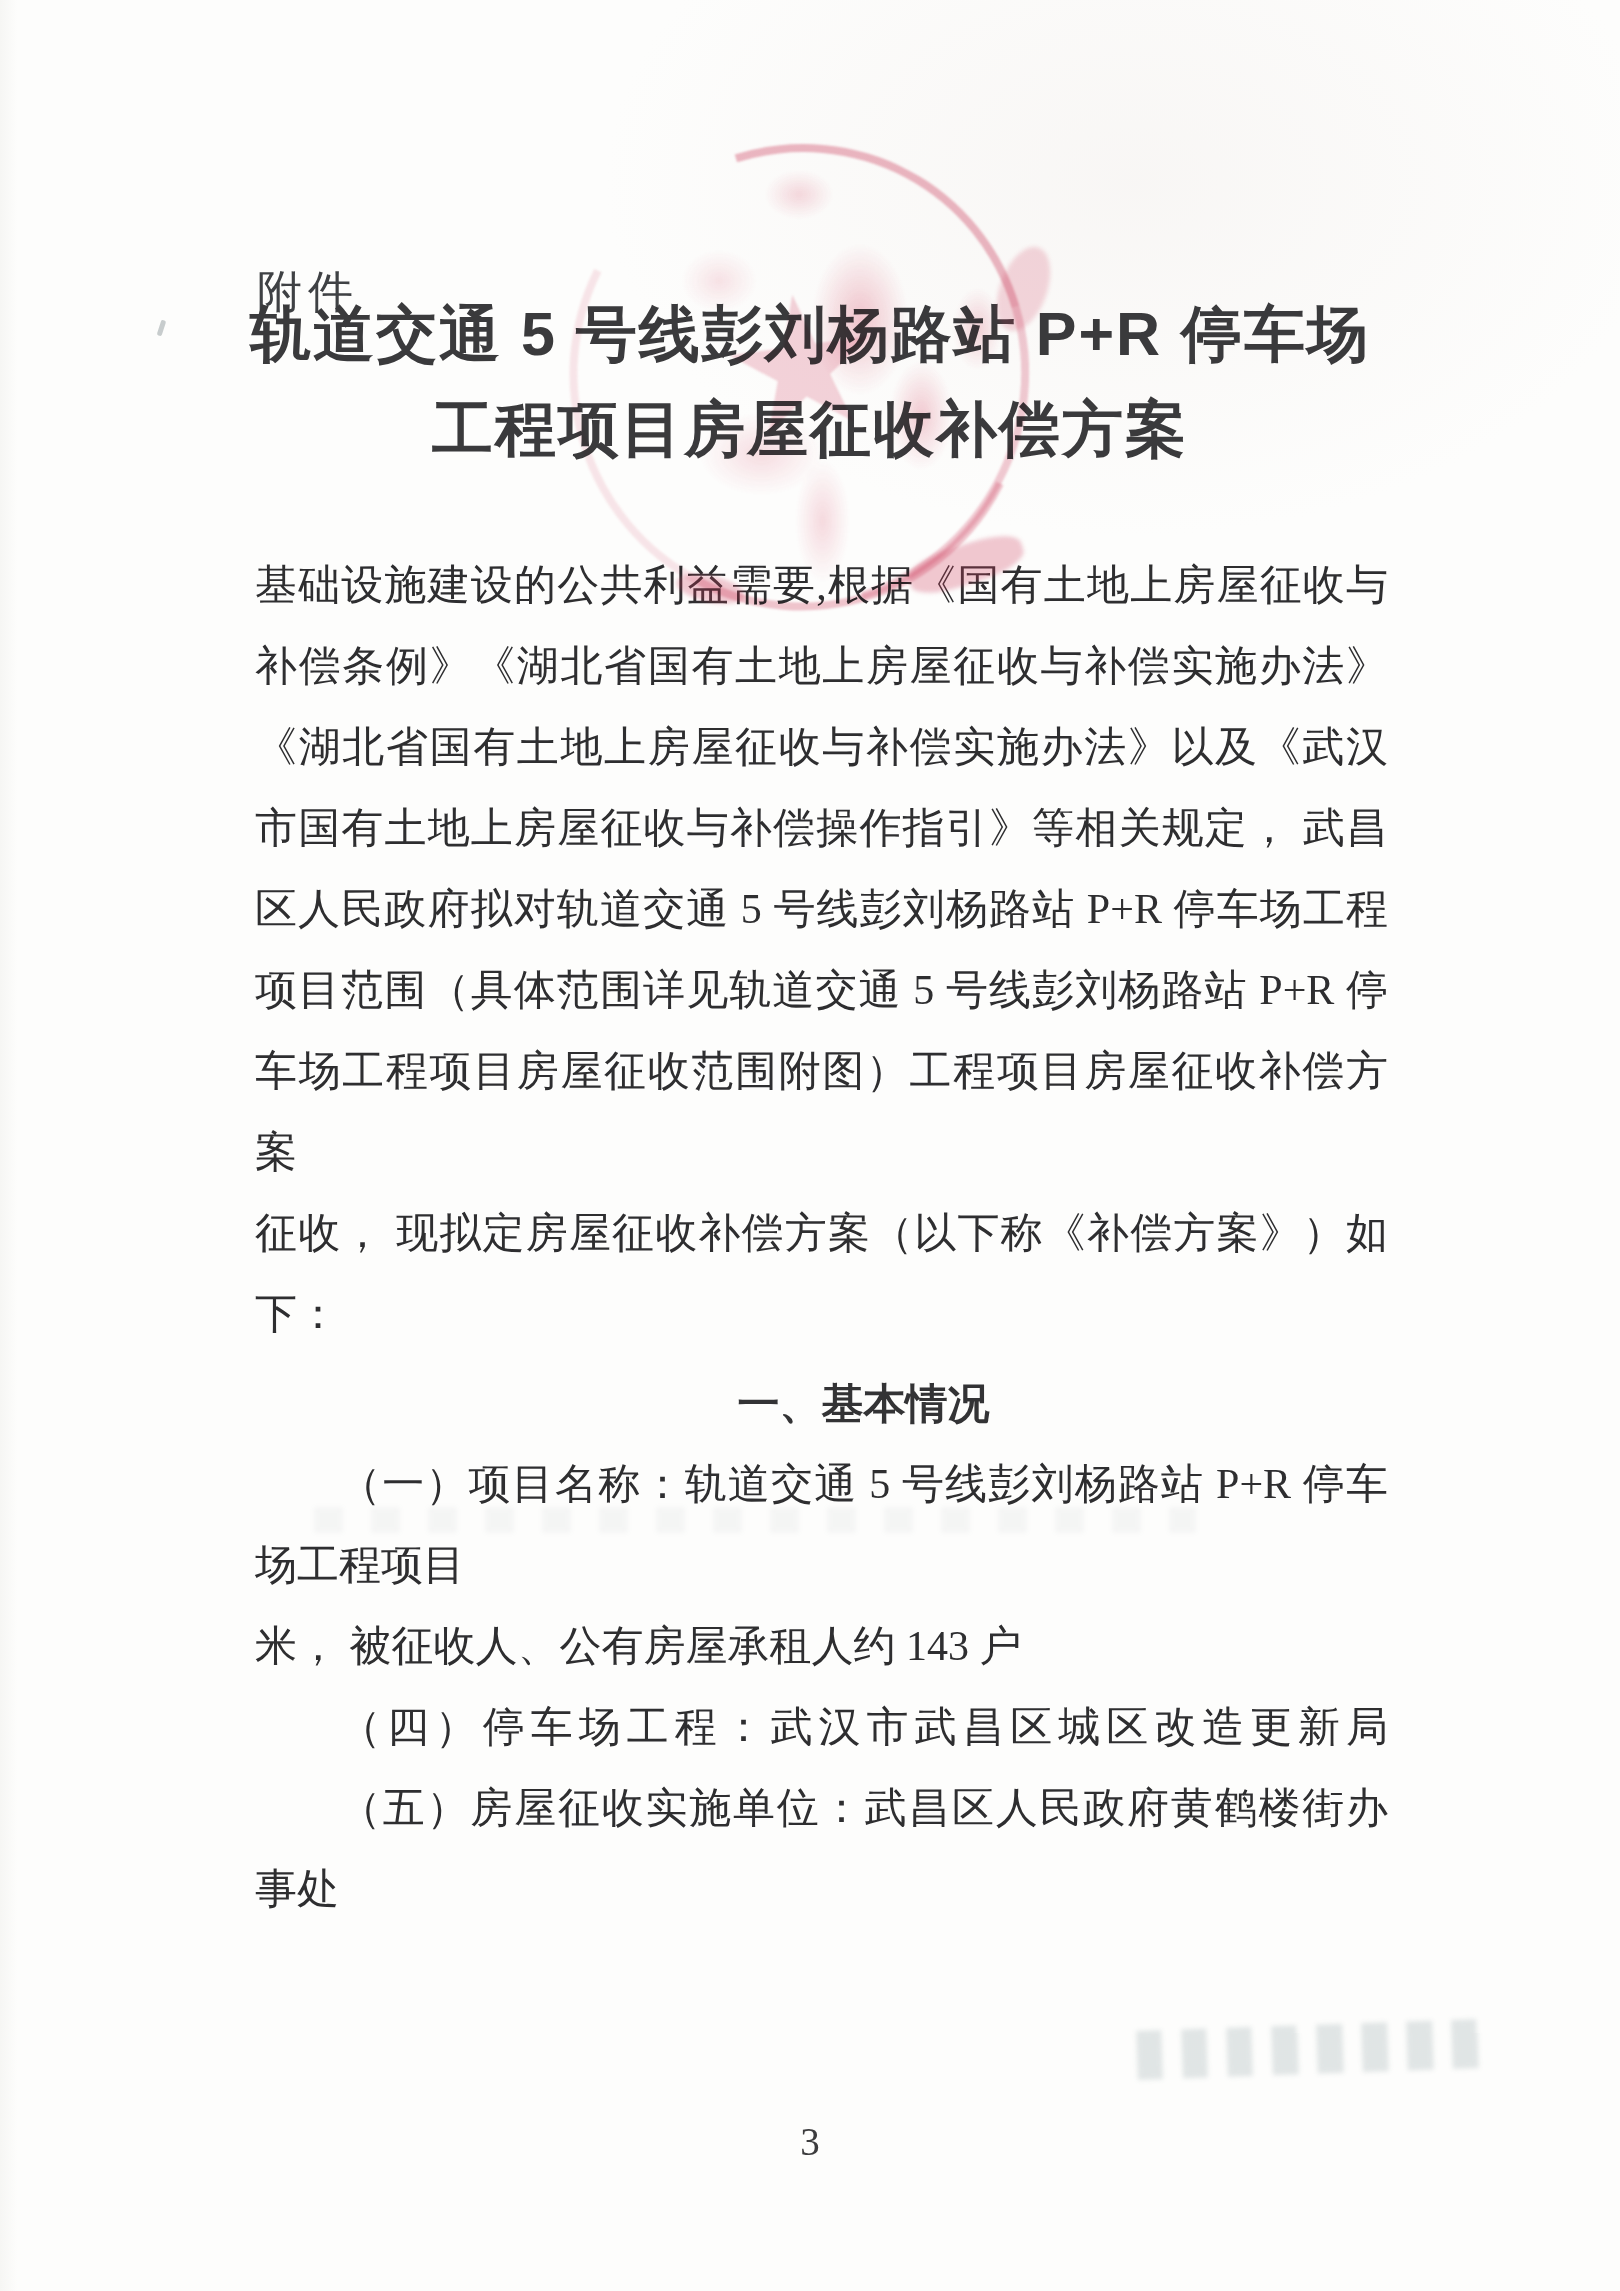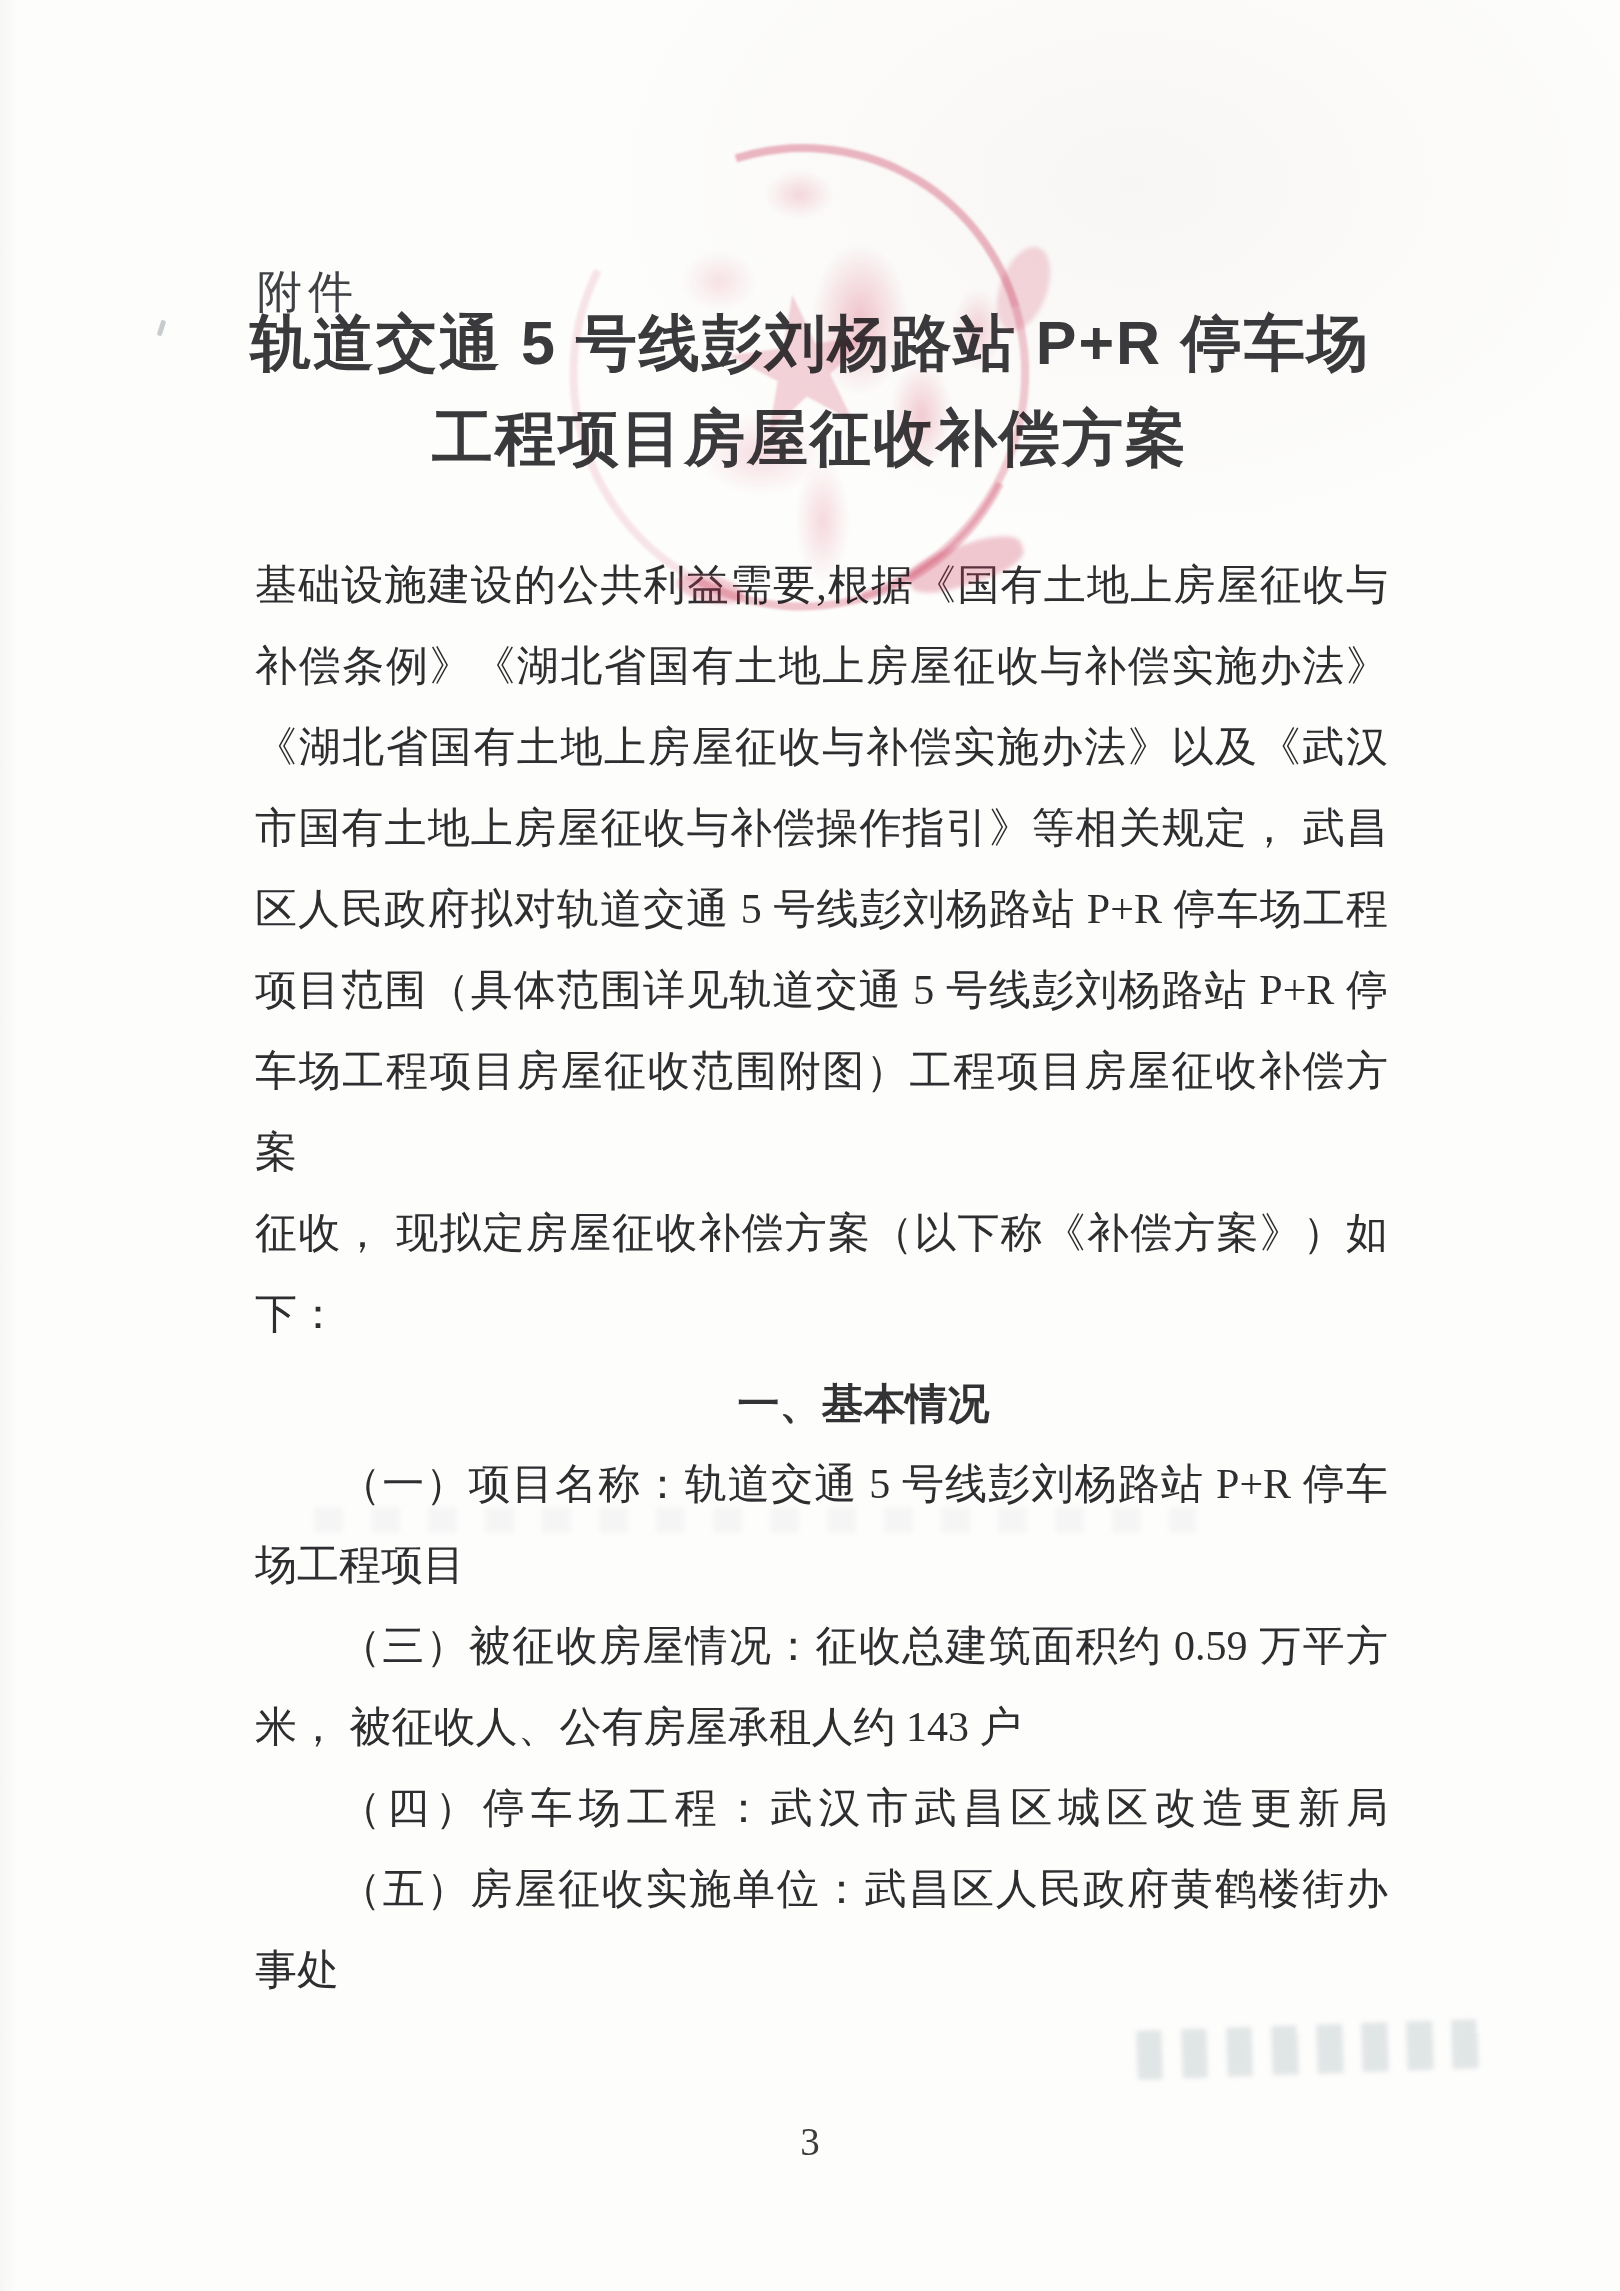--- a/index.html
+++ b/index.html
@@ -18,21 +18,21 @@
 
   
   .attach{
     position:absolute;left:257px;top:223px;
     font-family:"Liberation Sans", sans-serif;
     font-size:45px;color:#3f4144;letter-spacing:5.9px;margin-top:39px;
   }
 
   
   .title{
-    position:absolute;left:0;top:296px;width:1620px;
+    position:absolute;left:0;top:287px;width:1620px;
     text-align:center;
     font-family:"Liberation Sans", sans-serif;
     font-weight:700;
     font-size:61px;line-height:95px;
     color:#3a3a3c;letter-spacing:2px;
   }
 
   
   .doc-body{
     position:absolute;left:255px;top:545px;width:1133px;
@@ -128,21 +128,20 @@
     <div class="bl j">《湖北省国有土地上房屋征收与补偿实施办法》以及《武汉</div>
     <div class="bl j">市国有土地上房屋征收与补偿操作指引》等相关规定， 武昌</div>
     <div class="bl j">区人民政府拟对轨道交通 5 号线彭刘杨路站 P+R 停车场工程</div>
     <div class="bl j">项目范围（具体范围详见轨道交通 5 号线彭刘杨路站 P+R 停</div>
     <div class="bl j">车场工程项目房屋征收范围附图）工程项目房屋征收补偿方案</div>
     <div class="bl j">征收， 现拟定房屋征收补偿方案（以下称《补偿方案》）如</div>
     <div class="bl">下：</div>
     <div class="bl heading ind">一、基本情况</div>
     <div class="bl j ind">（一）项目名称：轨道交通 5 号线彭刘杨路站 P+R 停车</div>
     <div class="bl">场工程项目</div>
-    <div class="bl j ind">（三）被征收房屋情况：征收总建筑面积约 0.59 万平方</div>
     <div class="bl">米， 被征收人、公有房屋承租人约 143 户</div>
     <div class="bl j ind">（四）停车场工程：武汉市武昌区城区改造更新局</div>
     <div class="bl j ind">（五）房屋征收实施单位：武昌区人民政府黄鹤楼街办</div>
     <div class="bl">事处</div>
   </div>
 
   <div class="stamp">
     <div class="blobs"></div>
     <div class="ring1"></div>
     <div class="ring2"></div>

